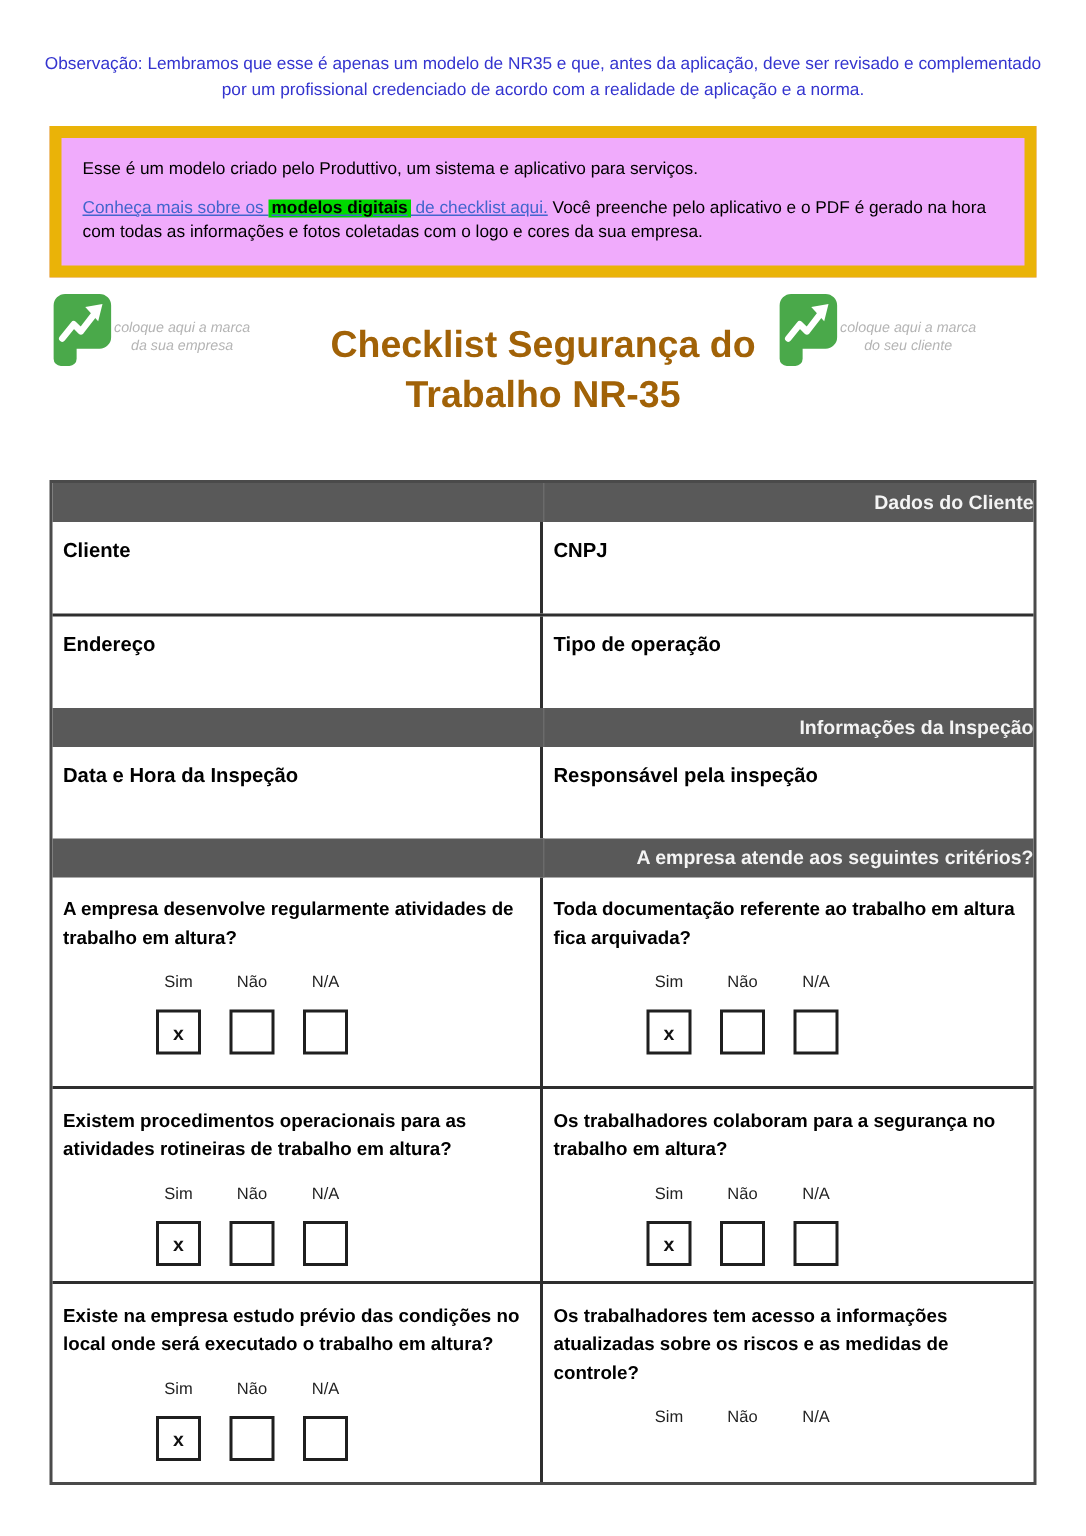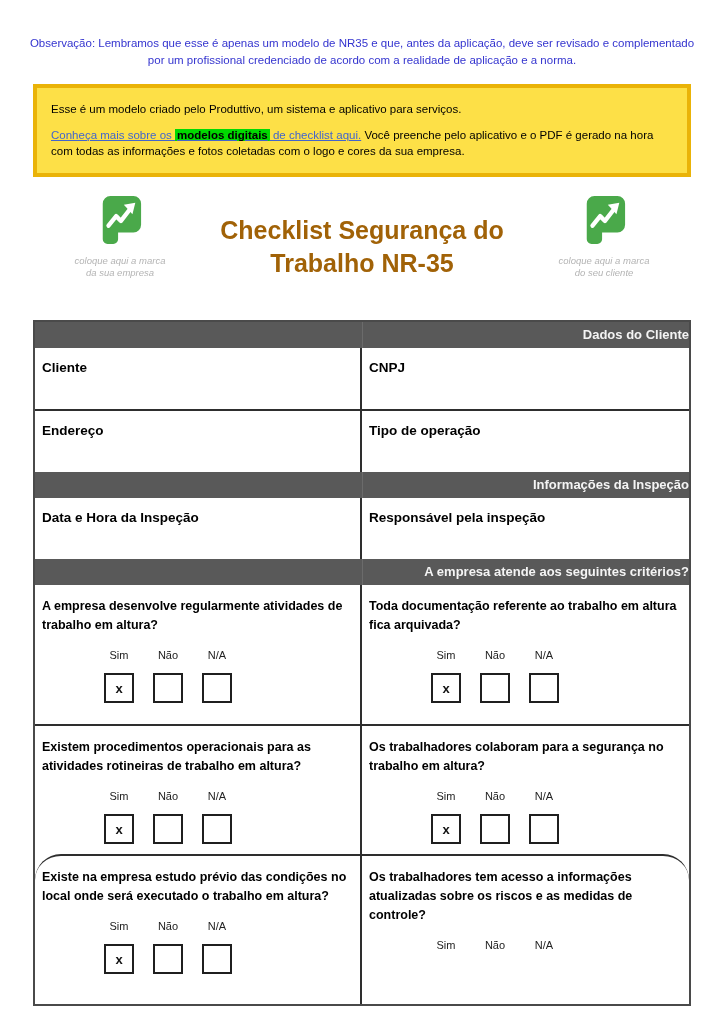--- a/index.html
+++ b/index.html
@@ -4,49 +4,49 @@
 <style>
   html,body{margin:0;padding:0;background:#ffffff;}
   body{width:724px;height:1024px;position:relative;font-family:"Liberation Sans","DejaVu Sans",sans-serif;color:#000;}
 
   
   .note{position:absolute;top:35px;left:24px;width:676px;text-align:center;
         font-size:11.5px;line-height:17px;color:#3434cf;}
 
   
   .info-box{position:absolute;top:84px;left:33px;width:658px;box-sizing:border-box;
-            border:4px solid #eab308;background:#fde047;padding:13px 14px 14px 14px;
+            border:8px solid #eab308;background:#f0abfc;padding:13px 14px 14px 14px;
             font-size:11.5px;line-height:16px;}
   .info-box p{margin:0;}
   .info-box .p2{margin-top:10px;}
   .info-box a{color:#4265cd;text-decoration:underline;cursor:pointer;}
   .hl{background:#00d900;color:#000;font-weight:bold;text-decoration:none;padding:0 2px;}
 
   
   .brand-row{position:absolute;top:194px;left:0;width:724px;display:flex;
              align-items:flex-start;padding:0 30px;box-sizing:border-box;}
-  .brand-block{width:180px;display:flex;flex-direction:column;align-items:center;}
+  .brand-block{width:180px;display:flex;flex-direction:row;align-items:center;}
   .brand-caption{margin-top:7px;font-size:9.5px;line-height:12px;color:#b4b4b4;
                  font-style:italic;text-align:center;}
   .title-block{flex:1;text-align:center;margin-top:20px;}
   .title-line{font-size:25px;line-height:33px;font-weight:bold;color:#a16207;}
 
   
   .doc-table{position:absolute;top:320px;left:33px;width:658px;box-sizing:border-box;
              border:2px solid #4a4a4a;background:#fff;}
   .thead{position:relative;height:26px;background:#595959;color:#f4f4f4;
          font-weight:bold;font-size:13px;line-height:26px;padding-left:8px;
          box-sizing:border-box;text-align:right;}
   .thead .vline{position:absolute;left:50%;top:0;bottom:0;width:1px;background:#6b6b6b;}
   .trow{display:flex;border-top:2px solid #2e2e2e;box-sizing:border-box;}
   .trow.after-head{border-top:none;}
   .tcell{box-sizing:border-box;overflow:hidden;padding:10px 8px 0 7px;}
   .tcell.lc{width:327px;border-right:2px solid #2e2e2e;}
   .tcell.rc{flex:1;}
-  .h61{height:61px;} .h63{height:63px;} .h139{height:139px;} .h130{height:130px;} .h134{height:150px;border-radius:26px;}
+  .h61{height:61px;} .h63{height:63px;} .h139{height:139px;} .h130{height:130px;} .h134{height:134px;}
   .flabel{font-weight:bold;font-size:13.5px;}
 
   
   .qtext{font-weight:bold;font-size:12.5px;line-height:19px;padding-top:2px;}
   .optwrap{margin-left:62px;}
   .optlabels{display:flex;gap:19px;margin-top:14px;}
   .optlabels span{width:30px;text-align:center;font-size:11px;color:#222;}
   .optboxes{display:flex;gap:19px;margin-top:12px;}
   .cb{width:30px;height:30px;border:2px solid #1f1f1f;box-sizing:border-box;
       display:flex;align-items:center;justify-content:center;

